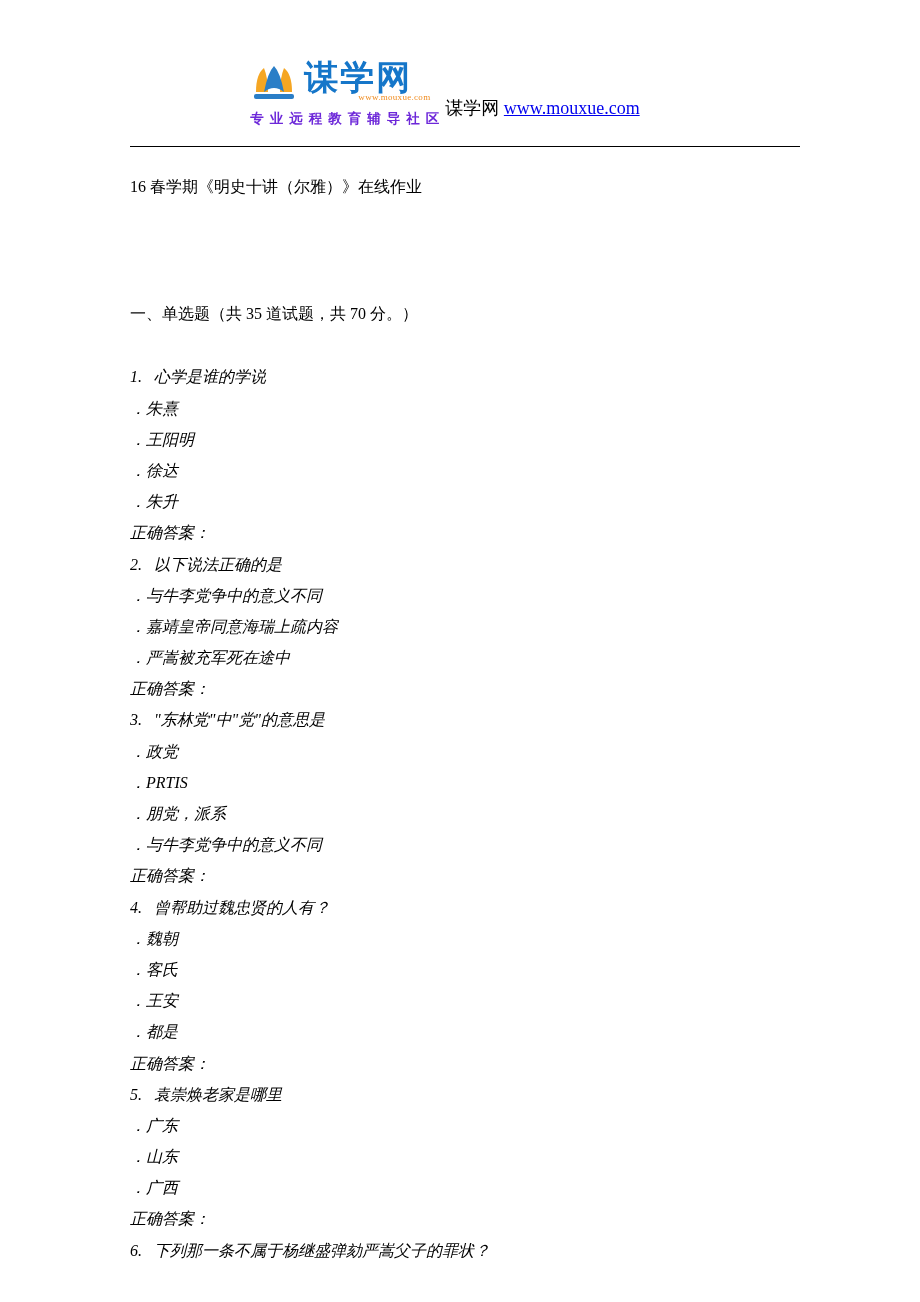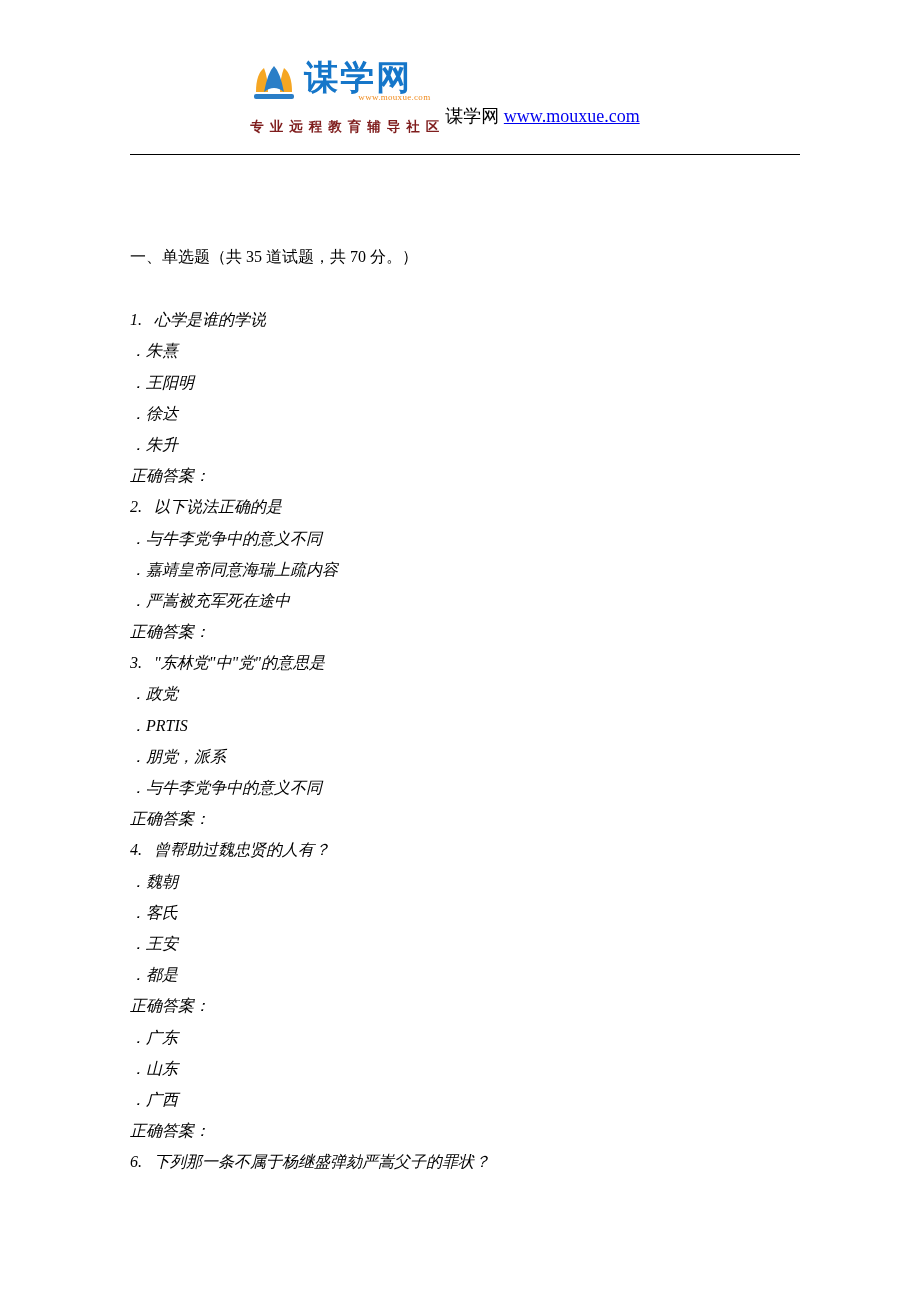--- a/index.html
+++ b/index.html
@@ -51,24 +51,24 @@
     .logo-url {
       font-size: 9px;
       color: #f08b1e;
       margin-left: 54px;
       margin-top: -2px;
       letter-spacing: 0.3px;
     }
     .logo-tagline {
       font-family: "Microsoft YaHei", sans-serif;
       font-size: 13.5px;
-      color: #7f1d1d;
+      color: #6d28d9;
       font-weight: bold;
       letter-spacing: 6px;
-      margin-top: 16px;
+      margin-top: 8px;
     }
     .header-right {
       font-size: 18px;
       color: #000;
       padding-bottom: 8px;
       padding-right: 40px;
     }
     .header-right a {
       color: #0000ee;
       text-decoration: underline;
@@ -122,20 +122,21 @@
       <div class="logo-tagline">专业远程教育辅导社区</div>
     </div>
     <div class="header-right">
       <span>谋学网 </span><a href="#">www.mouxue.com</a>
     </div>
   </div>
 
   <hr class="divider">
 
   <div class="content">
+    <div class="title">16 春学期《明史十讲（尔雅）》在线作业</div>
 
     <div class="spacer"></div>
 
     <div class="section-heading">一、单选题（共 35 道试题，共 70 分。）</div>
 
     <div id="questions">
         <div class="question-block">
           <div class="q-line">1.   心学是谁的学说</div>
           <div class="q-line">．朱熹</div>
           <div class="q-line">．王阳明</div>
@@ -160,20 +161,21 @@
         </div>
         <div class="question-block">
           <div class="q-line">4.   曾帮助过魏忠贤的人有？</div>
           <div class="q-line">．魏朝</div>
           <div class="q-line">．客氏</div>
           <div class="q-line">．王安</div>
           <div class="q-line">．都是</div>
           <div class="q-line">正确答案：</div>
         </div>
         <div class="question-block">
+          <div class="q-line">5.   袁崇焕老家是哪里</div>
           <div class="q-line">．广东</div>
           <div class="q-line">．山东</div>
           <div class="q-line">．广西</div>
           <div class="q-line">正确答案：</div>
         </div>
         <div class="question-block">
           <div class="q-line">6.   下列那一条不属于杨继盛弹劾严嵩父子的罪状？</div>
         </div>
       </div>
   </div>

